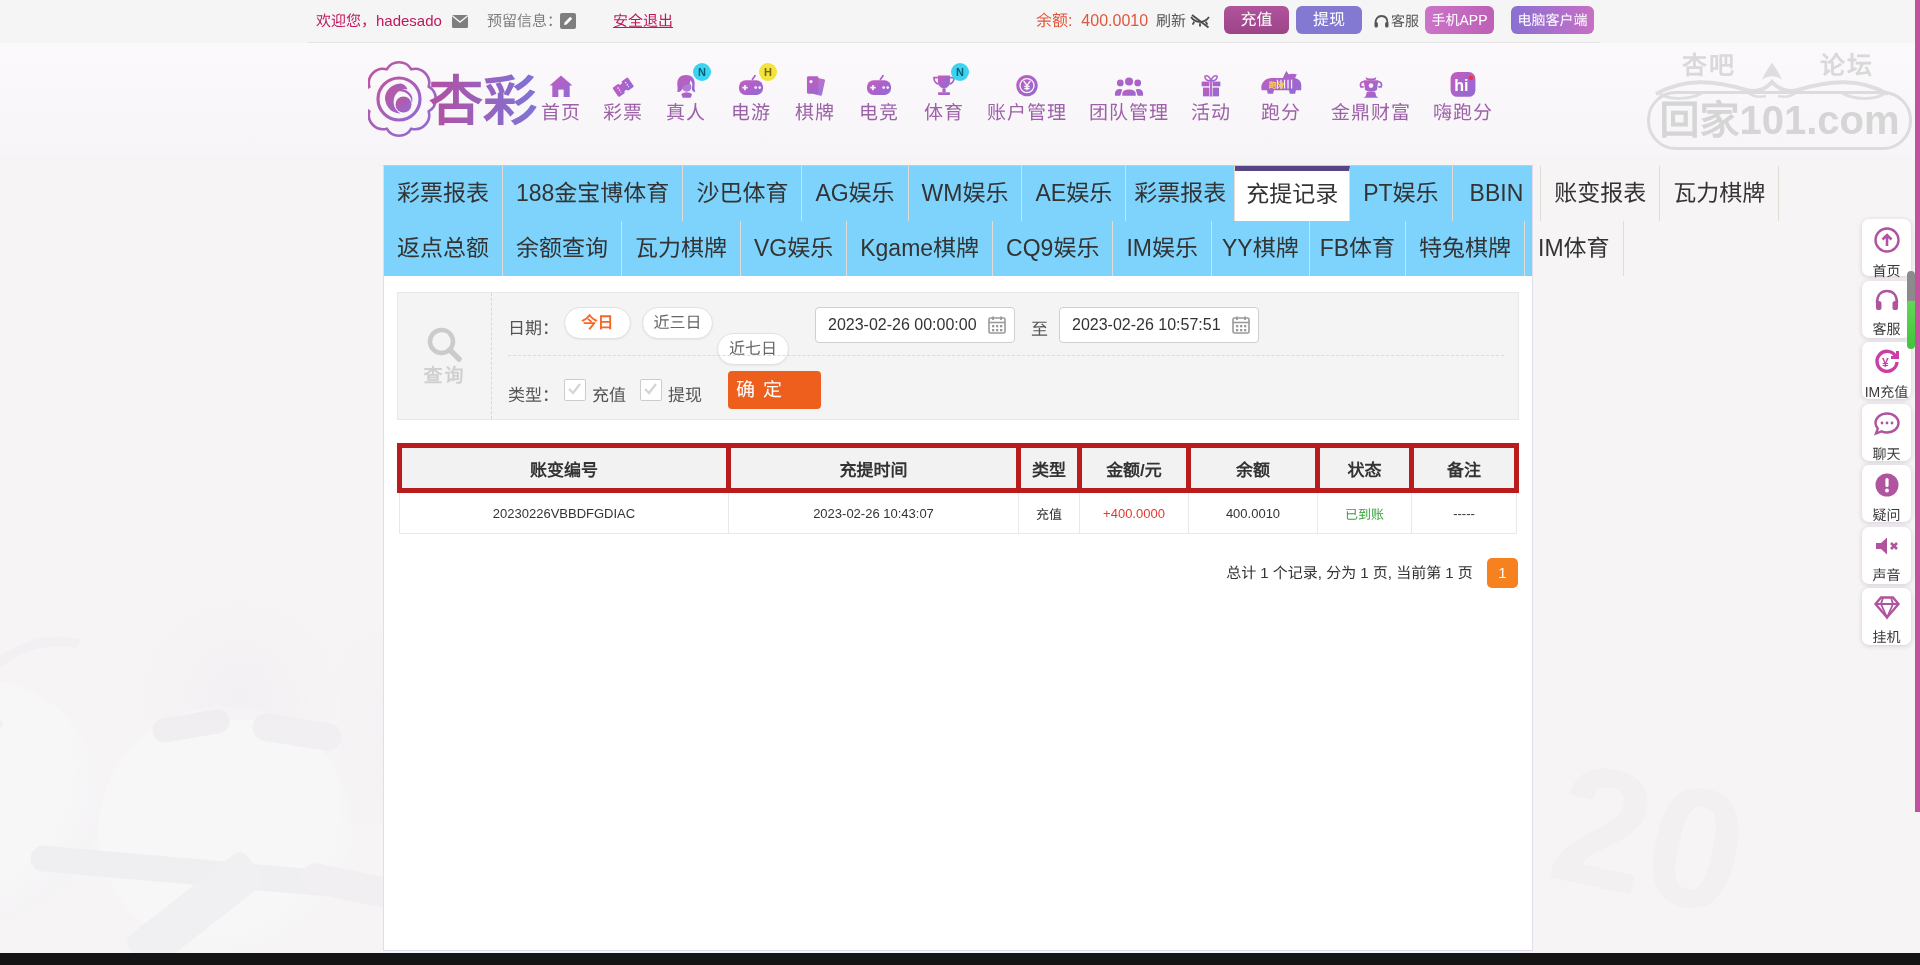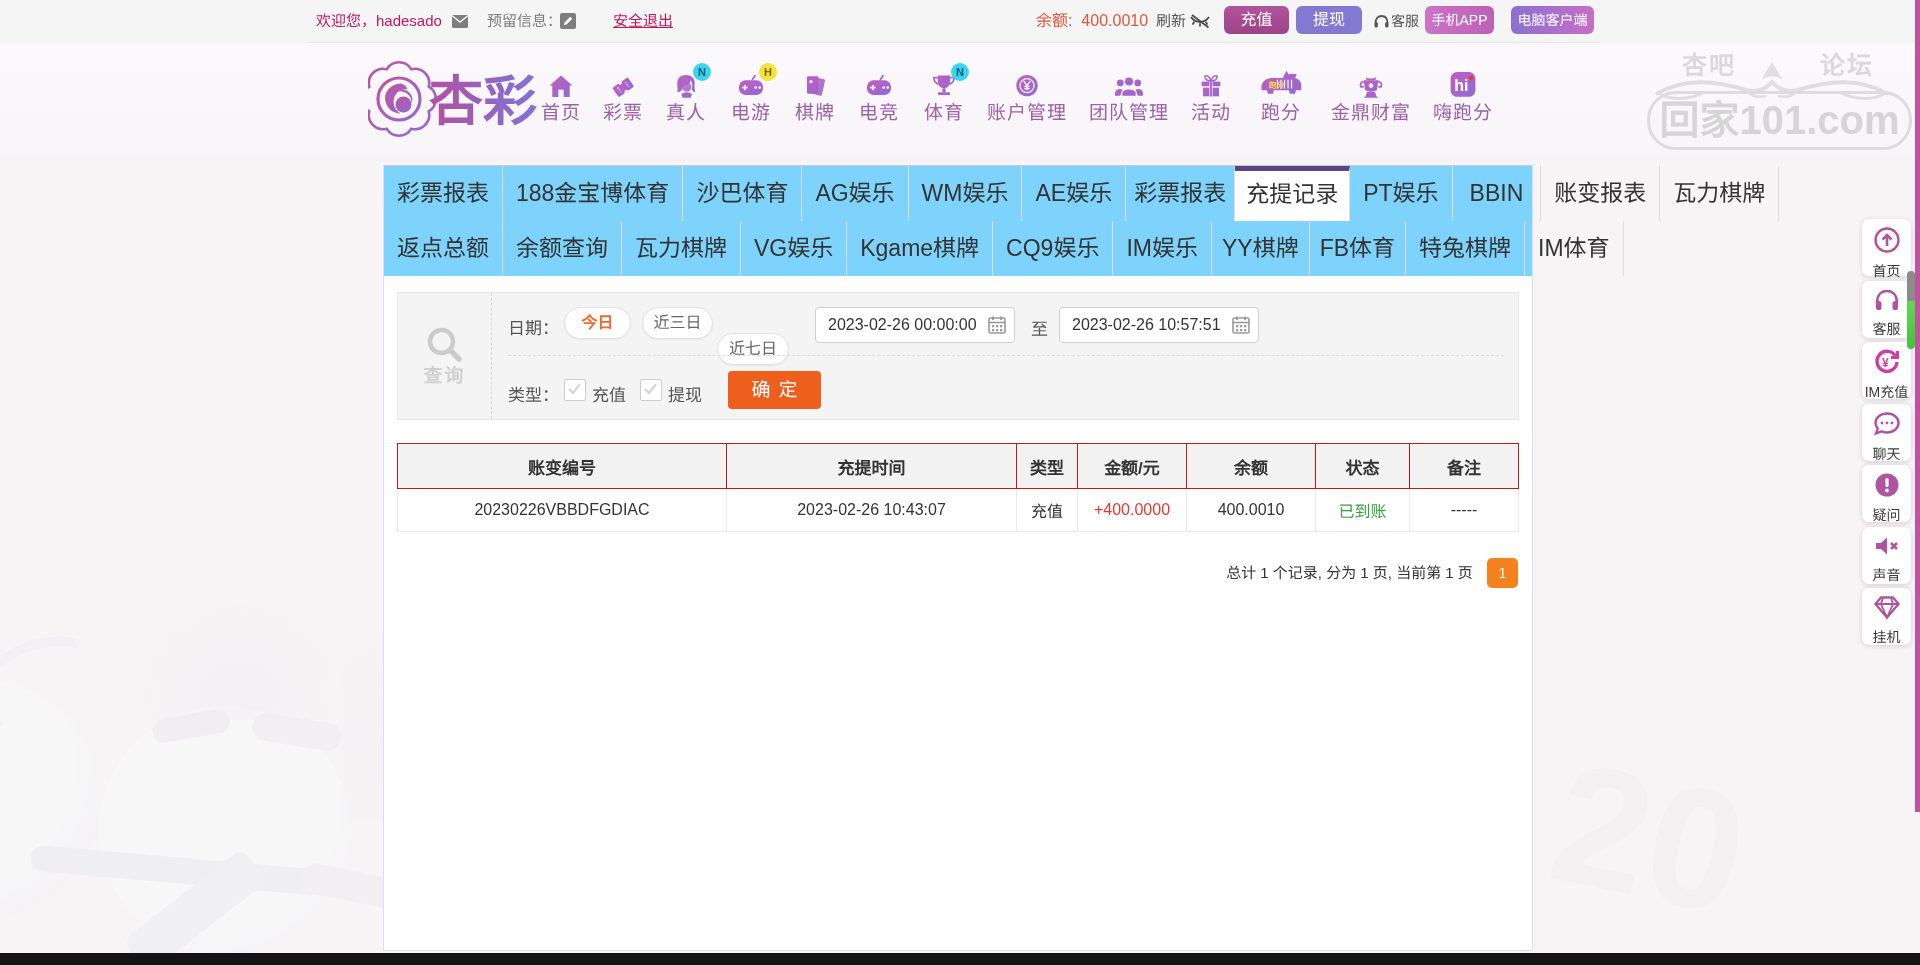--- a/index.html
+++ b/index.html
@@ -49,26 +49,26 @@
 
 
 .qform { position:absolute; left:13px; top:126px; width:1122px; height:128px; background:#f5f4f4; border:1px solid #e9e7e7; }
 .q-ico { position:absolute; left:0; top:0; width:94px; height:100%; border-right:1px dashed #d9d7d7; color:#ccc; text-align:center; }
 .q-label { position:absolute; font-size:17px; color:#555; }
 .pill { position:absolute; top:14px; height:32px; line-height:30px; background:#fff; border:1px solid #e3e1e1; border-radius:17px; text-align:center; font-size:16px; color:#666; box-shadow:0 1px 2px rgba(0,0,0,.06); }
 .pill.on { color:#f5682c; font-weight:bold; }
 .dinput { position:absolute; top:14px; height:36px; background:#fff; border:1px solid #cfcfcf; border-radius:4px; font-size:16px; color:#333; line-height:34px; padding-left:12px; }
 .dashed { position:absolute; left:110px; right:14px; top:62px; border-top:1px dashed #dcdada; }
 .chk { position:absolute; top:86px; width:22px; height:22px; background:#fff; border:1px solid #cccccc; border-radius:2px; }
-.okbtn { position:absolute; left:330px; top:78px; width:93px; height:38px; background:#ee5f1e; color:#fff; font-size:19px; letter-spacing:8px; text-align:center; line-height:38px; border-radius:4px; text-indent:8px; }
+.okbtn { position:absolute; left:330px; top:78px; width:93px; height:38px; background:#ee5f1e; color:#fff; font-size:19px; letter-spacing:8px; text-align:left; line-height:38px; border-radius:4px; text-indent:8px; }
 
 
 .rtable { position:absolute; left:13px; top:277px; width:1122px; border-collapse:collapse; font-size:17px; color:#333; }
-.rtable th { background:#f2f2f2; font-weight:bold; height:45px; border:1px solid #b91c1c; }
-.rtable td { background:#fff; height:43px; text-align:center; border:1px solid #e9e9e9; font-size:16px; }
+.rtable th { background:#f2f2f2; font-weight:bold; height:45px; border:5px solid #b91c1c; }
+.rtable td { background:#fff; height:43px; text-align:center; border:1px solid #e9e9e9; font-size:13px; }
 
 
 .pager { position:absolute; right:14px; top:392px; height:29px; line-height:29px; font-size:15px; color:#333; }
 .pagebox { display:inline-block; width:31px; height:30px; line-height:30px; background:#f5821f; color:#fff; text-align:center; border-radius:5px; margin-left:10px; vertical-align:top; font-size:15px; }
 
 
 .rtool { position:absolute; left:1862px; top:219px; z-index:6; }
 .rt-box { width:49px; height:57px; background:#fff; border-radius:7px; box-shadow:0 1px 5px rgba(60,30,70,.18); margin-bottom:4.5px; text-align:center; padding-top:7px; }
 .rt-box .lbl { font-size:14px; color:#3a3a3a; margin-top:2px; }
 

